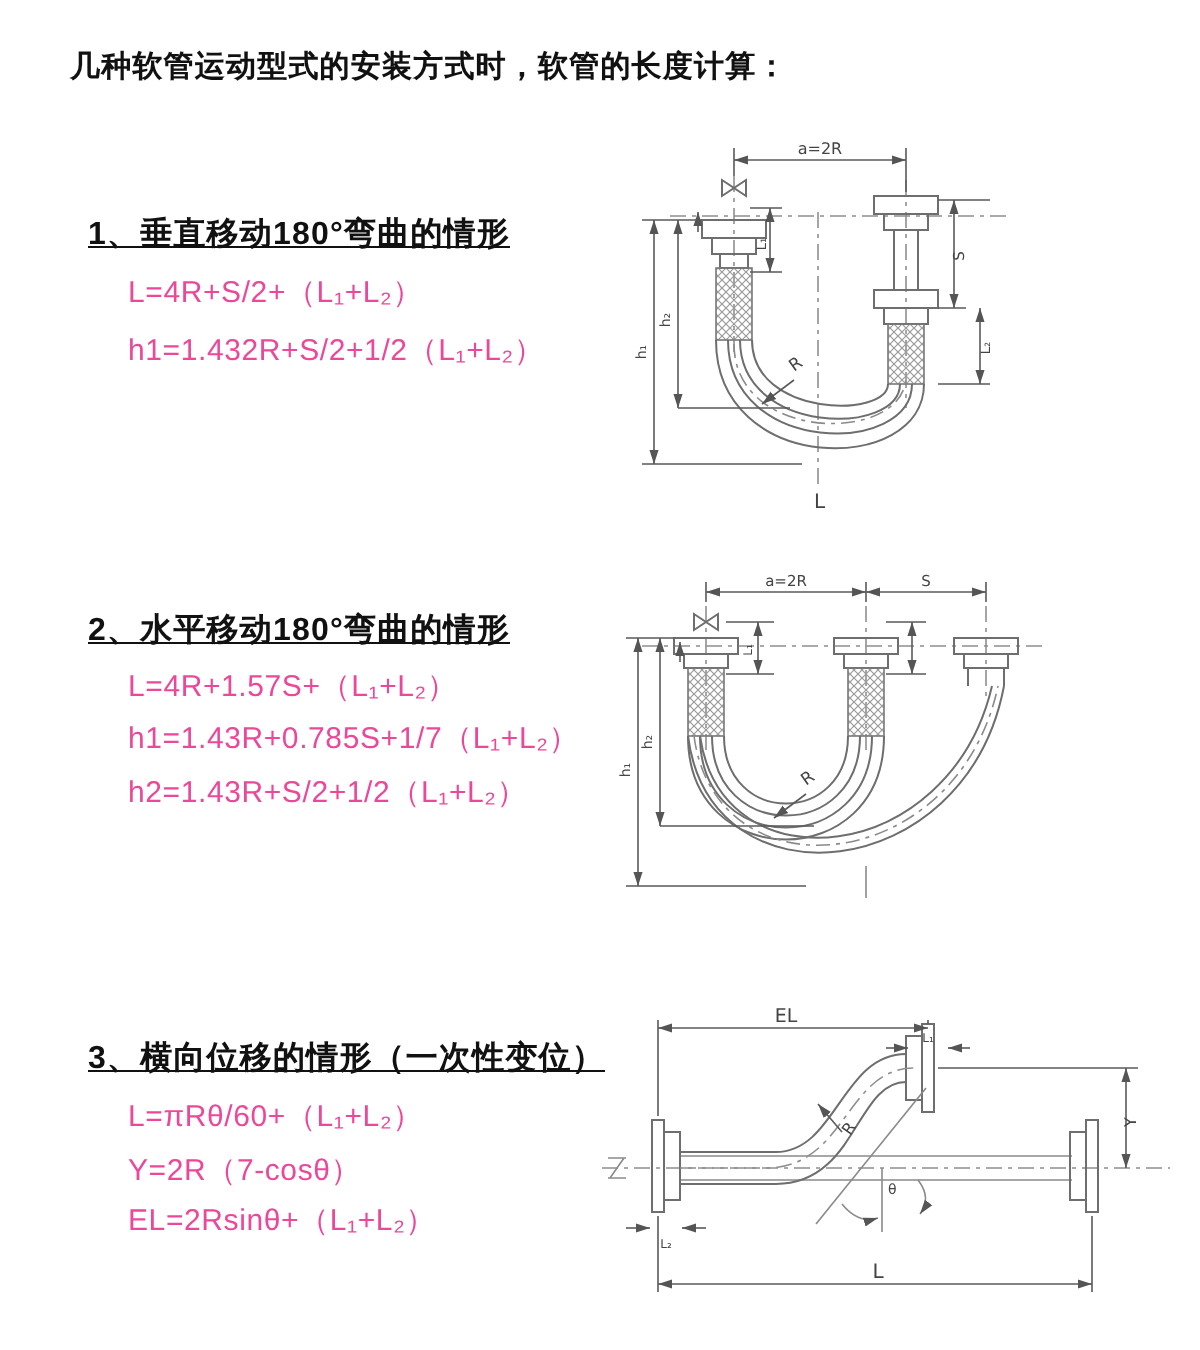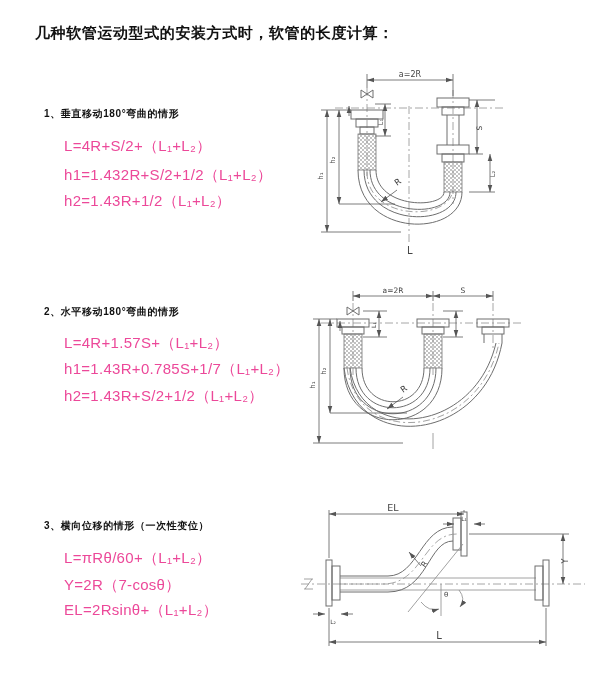--- a/index.html
+++ b/index.html
@@ -5,22 +5,22 @@
   html,body{margin:0;padding:0;background:#fff;}
   .page{
     position:relative;width:600px;height:675px;background:#ffffff;overflow:hidden;
     font-family:"Liberation Sans","DejaVu Sans",sans-serif;color:#1a1a1a;
   }
   .title{
     position:absolute;left:35px;top:24px;font-size:15px;font-weight:bold;
     letter-spacing:.6px;color:#111;white-space:nowrap;
   }
   .sec-heading{
-    position:absolute;left:44px;font-size:10px;font-weight:bold;color:#111;
-    letter-spacing:.6px;white-space:nowrap;
+    position:absolute;left:44px;font-size:16px;font-weight:bold;color:#111;
+    letter-spacing:.6px;white-space:nowrap;text-decoration:underline;
   }
   .formula{
     position:absolute;left:64px;font-size:15px;color:#ec4899;
     letter-spacing:.3px;white-space:nowrap;
   }
   .diagram{position:absolute;}
   svg text{font-family:"DejaVu Sans",sans-serif;fill:#444;}
   .dline{stroke:#6e6e6e;stroke-width:1;fill:none;}
   .thin{stroke:#8a8a8a;stroke-width:.8;fill:none;}
   .dash{stroke:#8f8f8f;stroke-width:.8;fill:none;stroke-dasharray:8 3 2 3;}
@@ -29,21 +29,20 @@
 </head>
 <body>
 
 <div class="page">
 
   <div class="title">几种软管运动型式的安装方式时，软管的长度计算：</div>
 
   <div class="sec-heading" style="top:107px">1、垂直移动180°弯曲的情形</div>
   <div class="formula" style="top:137px">L=4R+S/2+（L₁+L₂）</div>
   <div class="formula" style="top:166px">h1=1.432R+S/2+1/2（L₁+L₂）</div>
-  <div class="formula" style="top:192px">h2=1.43R+1/2（L₁+L₂）</div>
 
   <div class="sec-heading" style="top:305px">2、水平移动180°弯曲的情形</div>
   <div class="formula" style="top:334px">L=4R+1.57S+（L₁+L₂）</div>
   <div class="formula" style="top:360px">h1=1.43R+0.785S+1/7（L₁+L₂）</div>
   <div class="formula" style="top:387px">h2=1.43R+S/2+1/2（L₁+L₂）</div>
 
   <div class="sec-heading" style="top:519px">3、横向位移的情形（一次性变位）</div>
   <div class="formula" style="top:549px">L=πRθ/60+（L₁+L₂）</div>
   <div class="formula" style="top:576px">Y=2R（7-cosθ）</div>
   <div class="formula" style="top:601px">EL=2Rsinθ+（L₁+L₂）</div>

